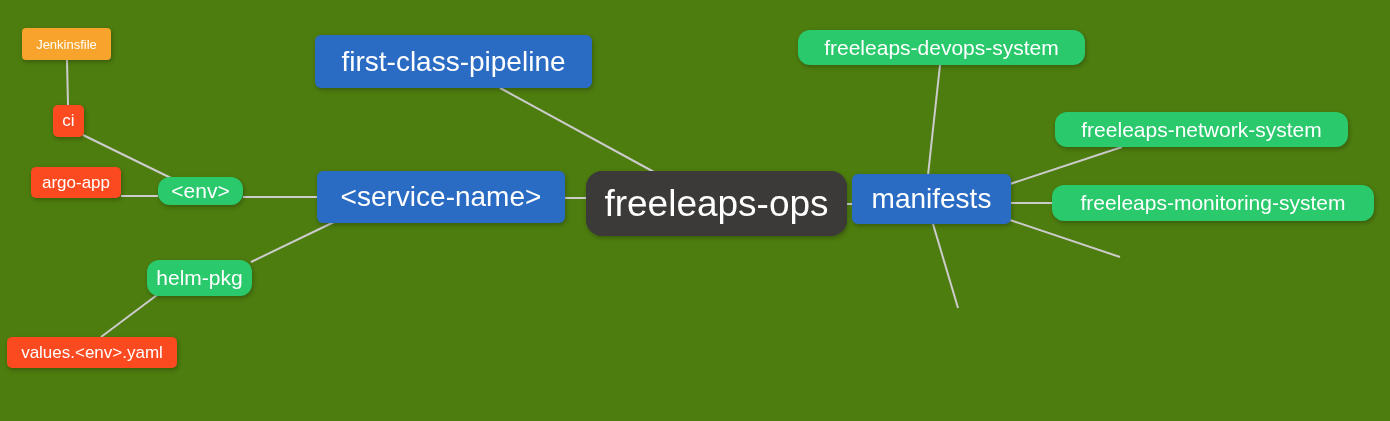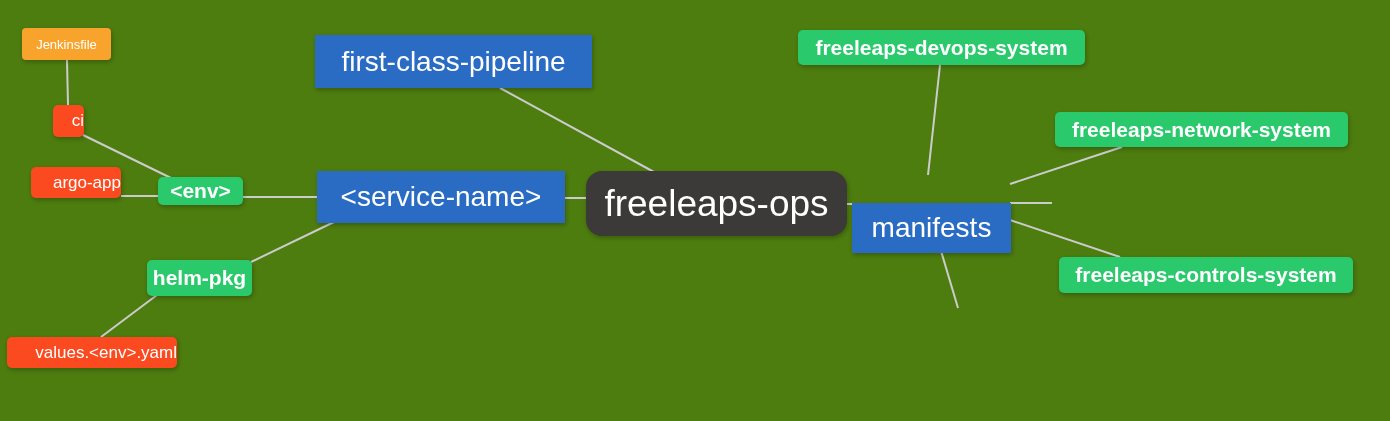--- a/index.html
+++ b/index.html
@@ -21,23 +21,23 @@
     justify-content: center;
     color: #ffffff;
     border-radius: 5px;
     box-shadow: 1px 2px 4px rgba(0,0,0,0.25);
     box-sizing: border-box;
     white-space: nowrap;
     cursor: default;
     user-select: none;
   }
   .lvl-root  { font-size: 37px; border-radius: 16px; }
-  .lvl-1     { font-size: 28px; border-radius: 0; }
-  .lvl-2     { font-size: 21px; border-radius: 5px; font-weight: bold; }
-  .lvl-3     { font-size: 17px; border-radius: 5px; justify-content: flex-end; }
+  .lvl-1     { font-size: 28px; border-radius: 6px; }
+  .lvl-2     { font-size: 21px; border-radius: 12px; }
+  .lvl-3     { font-size: 17px; border-radius: 5px; }
   .lvl-4     { font-size: 13px; border-radius: 4px; }
 </style>
 </head>
 <body>
 
 <div class="stage">
 
   <svg class="edges" xmlns="http://www.w3.org/2000/svg" viewBox="0 0 1390 421">
     <line class="edge" x1="67" y1="60" x2="68" y2="105"></line>
     <line class="edge" x1="83" y1="135" x2="173" y2="179"></line>
@@ -84,31 +84,31 @@
   </div>
 
   <div class="node lvl-1" style="left: 317px; top: 171px; width: 248px; height: 52px; background-color: rgb(42, 108, 195);">
     <span>&lt;service-name&gt;</span>
   </div>
 
   <div class="node lvl-root" style="left: 586px; top: 171px; width: 261px; height: 65px; background-color: rgb(59, 58, 57);">
     <span>freeleaps-ops</span>
   </div>
 
-  <div class="node lvl-1" style="left: 852px; top: 174px; width: 159px; height: 50px; background-color: rgb(42, 108, 195); margin-top: 29px;">
+  <div class="node lvl-1" style="left: 852px; top: 174px; width: 159px; height: 50px; background-color: rgb(42, 108, 195);">
     <span>manifests</span>
   </div>
 
   <div class="node lvl-2" style="left: 798px; top: 30px; width: 287px; height: 35px; background-color: rgb(41, 201, 108);">
     <span>freeleaps-devops-system</span>
   </div>
 
   <div class="node lvl-2" style="left: 1055px; top: 112px; width: 293px; height: 35px; background-color: rgb(41, 201, 108);">
     <span>freeleaps-network-system</span>
   </div>
 
+  <div class="node lvl-2" style="left: 1052px; top: 185px; width: 322px; height: 36px; background-color: rgb(41, 201, 108);">
+    <span>freeleaps-monitoring-system</span>
+  </div>
 
-  <div class="node lvl-2" style="left: 1059px; top: 257px; width: 294px; height: 36px; background-color: rgb(41, 201, 108);">
-    <span>freeleaps-controls-system</span>
-  </div>
 
 
 </div>
 
 </body></html>

